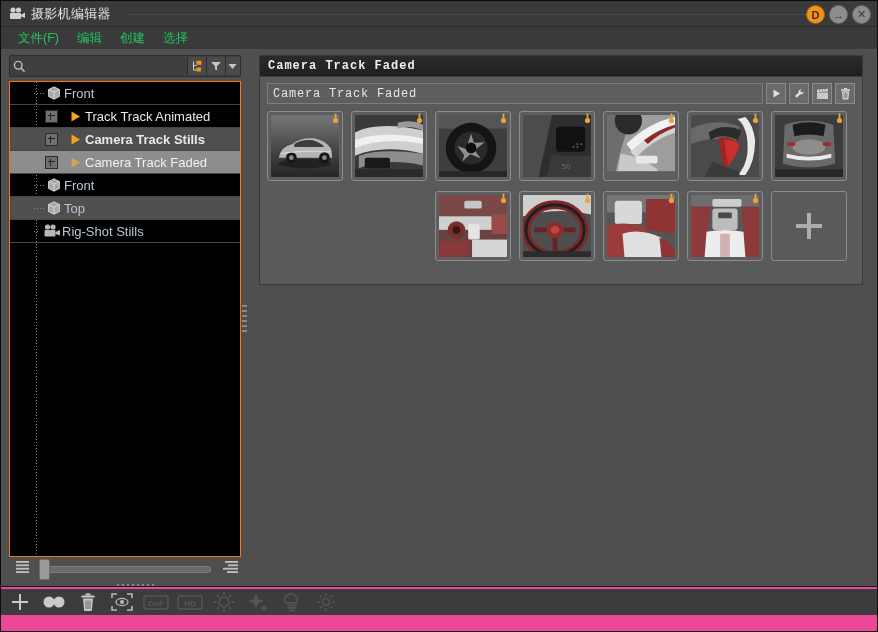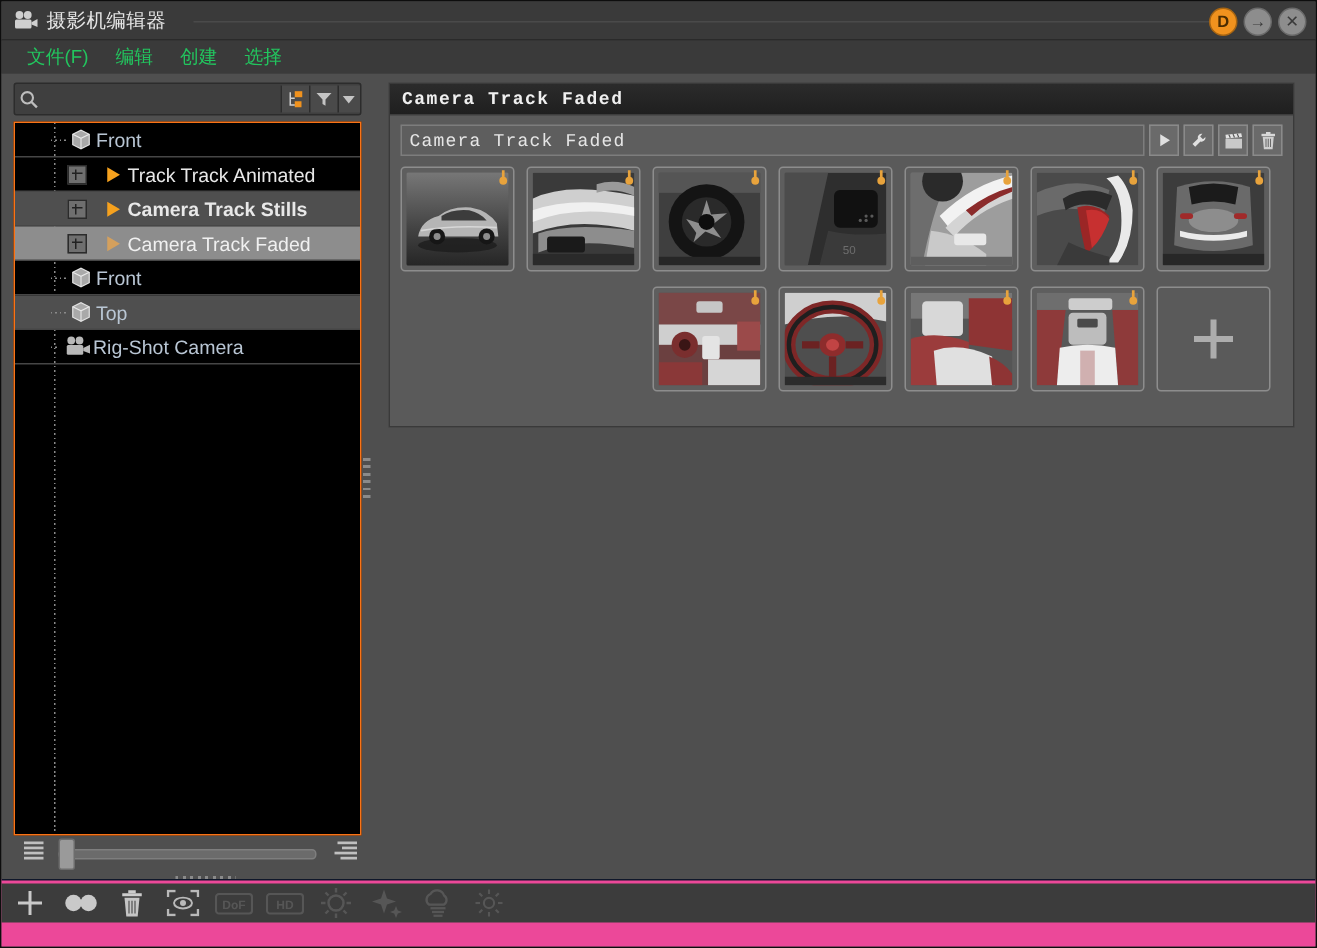--- a/index.html
+++ b/index.html
@@ -245,21 +245,21 @@
         <div class="trow" style="padding-left:24px;">
           <span style="width:6px;height:1px;background:repeating-linear-gradient(to right,#8a8a8a 0 1px,transparent 1px 3px);"></span>
           <span class="ticon" style="margin-left:2px;">
             <svg width="18" height="14" viewBox="0 0 18 14">
               <circle cx="4.5" cy="3" r="2.6" fill="#b8b8b8"></circle>
                 <circle cx="10" cy="3" r="2.6" fill="#b8b8b8"></circle>
               <rect x="1.5" y="6" width="11" height="6.5" rx="1" fill="#b8b8b8"></rect>
               <path d="M12.5 8 L17 5.8 L17 11.6 L12.5 10 Z" fill="#b8b8b8"></path>
             </svg>
           </span>
-          <span class="lbl">Rig-Shot Camera</span>
+          <span class="lbl">Rig-Shot Stills</span>
         </div>
       </div>
     </div>
 
     <div class="lslider">
       <span style="position:absolute;left:4px;top:5px;">
         <svg width="16" height="14" viewBox="0 0 16 14">
           <rect x="1" y="1" width="13" height="1.8" fill="#c0c0c0"></rect>
             <rect x="1" y="4.4" width="13" height="1.8" fill="#c0c0c0"></rect>
           <rect x="1" y="7.8" width="13" height="1.8" fill="#c0c0c0"></rect>

